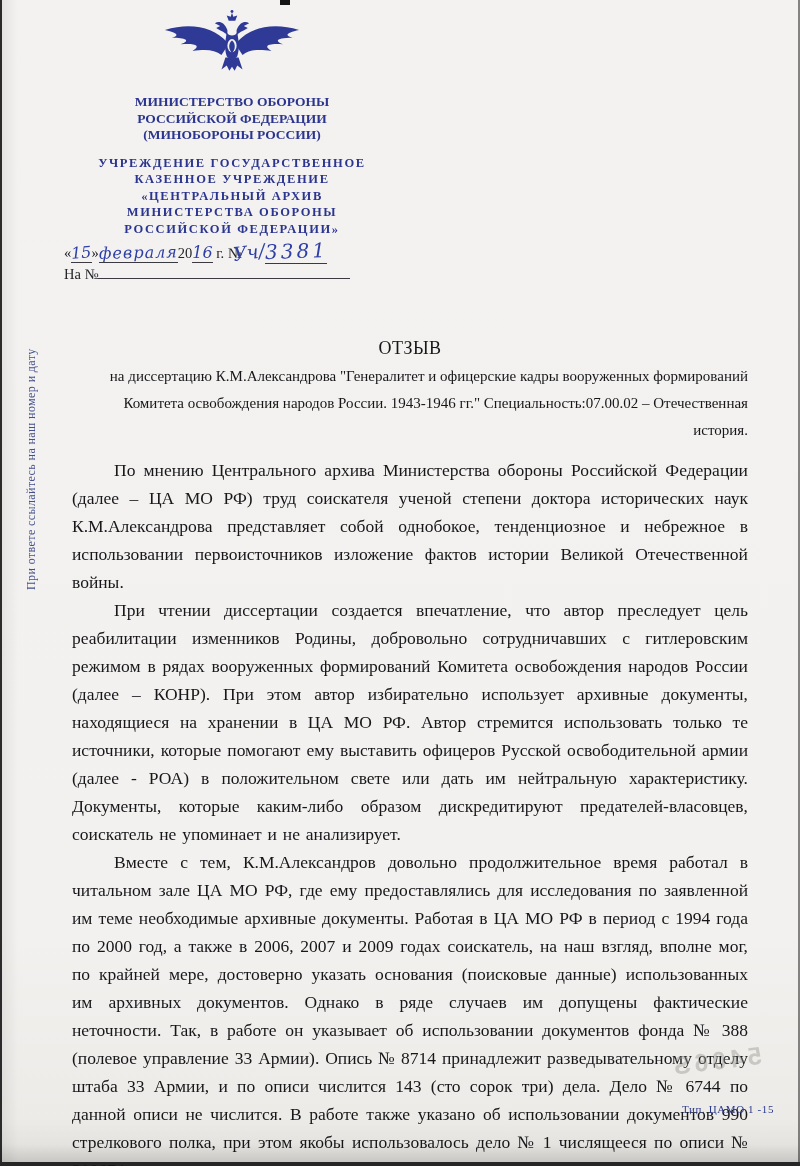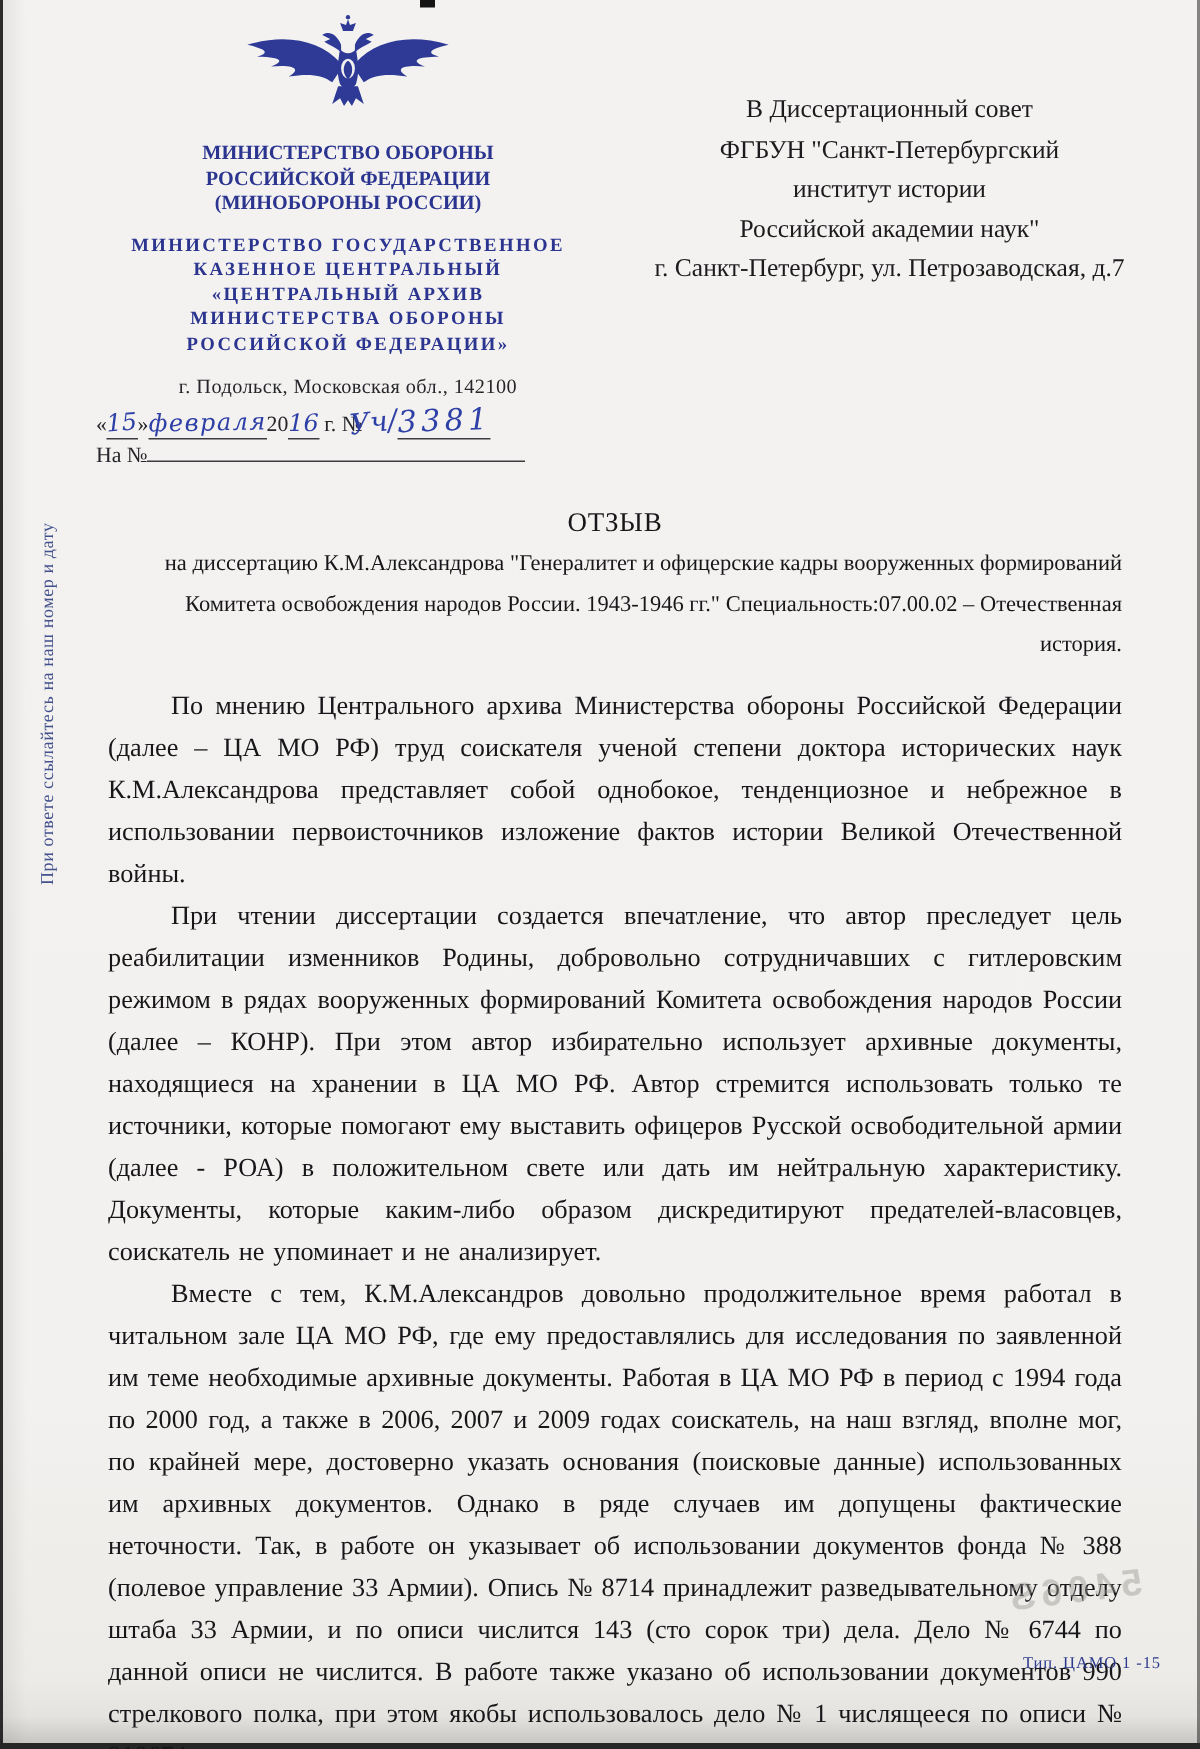--- a/index.html
+++ b/index.html
@@ -104,45 +104,37 @@
       </g>
     </svg>
 
     <div class="ministry">
       <div>МИНИСТЕРСТВО ОБОРОНЫ</div>
       <div>РОССИЙСКОЙ ФЕДЕРАЦИИ</div>
       <div>(МИНОБОРОНЫ РОССИИ)</div>
     </div>
 
     <div class="org">
-      <div>МИНИСТЕРСТВО ГОСУДАРСТВЕННОЕ</div>
-      <div>КАЗЕННОЕ ЦЕНТРАЛЬНЫЙ</div>
+      <div>УЧРЕЖДЕНИЕ ГОСУДАРСТВЕННОЕ</div>
+      <div>КАЗЕННОЕ УЧРЕЖДЕНИЕ</div>
       <div>«ЦЕНТРАЛЬНЫЙ АРХИВ</div>
       <div>МИНИСТЕРСТВА ОБОРОНЫ</div>
       <div>РОССИЙСКОЙ ФЕДЕРАЦИИ»</div>
     </div>
 
-    <div class="address">г. Подольск,  Московская обл., 142100</div>
 
     <div class="date-line">
       <span>«</span><span class="blank"><span class="hw hw-day" style="display:inline-block;width:100%;">15</span></span><span>»</span><span class="blank"><span class="hw hw-month" style="display:inline-block;width:100%;">февраля</span></span><span>20</span><span class="blank"><span class="hw hw-year" style="display:inline-block;width:100%;">16</span></span>&nbsp;<span>г. №</span><span class="hw hw-prefix">Уч/</span><span class="blank"><span class="hw hw-number" style="display:inline-block;width:100%;">3381</span></span>
     </div>
 
     <div class="ref-line">
       <span>На  №</span><span class="ref-blank"></span>
     </div>
   </div>
 
-  <div class="recipient">
-    <div>В Диссертационный совет</div>
-    <div>ФГБУН "Санкт-Петербургский</div>
-    <div>институт истории</div>
-    <div>Российской академии наук"</div>
-    <div>г. Санкт-Петербург, ул. Петрозаводская, д.7</div>
-  </div>
 
   <div class="side-note">При ответе ссылайтесь на наш номер и дату</div>
 
   <div class="main">
     <div class="doc-title">ОТЗЫВ</div>
     <div class="subject">на диссертацию К.М.Александрова "Генералитет и офицерские кадры вооруженных формирований Комитета освобождения народов России. 1943-1946 гг." Специальность:07.00.02 – Отечественная история.</div>
     <div class="body-text">
       <p>По мнению Центрального архива Министерства обороны Российской Федерации (далее – ЦА МО РФ) труд соискателя ученой степени доктора исторических наук К.М.Александрова представляет собой однобокое, тенденциозное и небрежное в использовании первоисточников изложение фактов истории Великой Отечественной войны.</p>
       <p>При чтении диссертации создается впечатление, что автор преследует цель реабилитации изменников Родины, добровольно сотрудничавших с гитлеровским режимом в рядах вооруженных формирований Комитета освобождения народов России (далее – КОНР). При этом автор избирательно использует архивные документы, находящиеся на хранении в ЦА МО РФ. Автор стремится использовать только те источники, которые помогают ему выставить офицеров Русской освободительной армии (далее - РОА) в положительном свете или дать им нейтральную характеристику. Документы, которые каким-либо образом дискредитируют предателей-власовцев, соискатель не упоминает и не анализирует.</p>
       <p>Вместе с тем, К.М.Александров довольно продолжительное время работал в читальном зале ЦА МО РФ, где ему предоставлялись для исследования по заявленной им теме необходимые архивные документы. Работая в ЦА МО РФ в период с 1994 года по 2000 год, а также в 2006, 2007 и 2009 годах соискатель, на наш взгляд, вполне мог, по крайней мере, достоверно указать основания (поисковые данные) использованных им архивных документов. Однако в ряде случаев им допущены фактические неточности. Так, в работе он указывает об использовании документов фонда № 388 (полевое управление 33 Армии). Опись № 8714 принадлежит разведывательному отделу штаба 33 Армии, и по описи числится 143 (сто сорок три) дела. Дело № 6744 по данной описи не числится. В работе также указано об использовании документов 990 стрелкового полка, при этом якобы использовалось дело № 1 числящееся по описи № 210674.</p>

